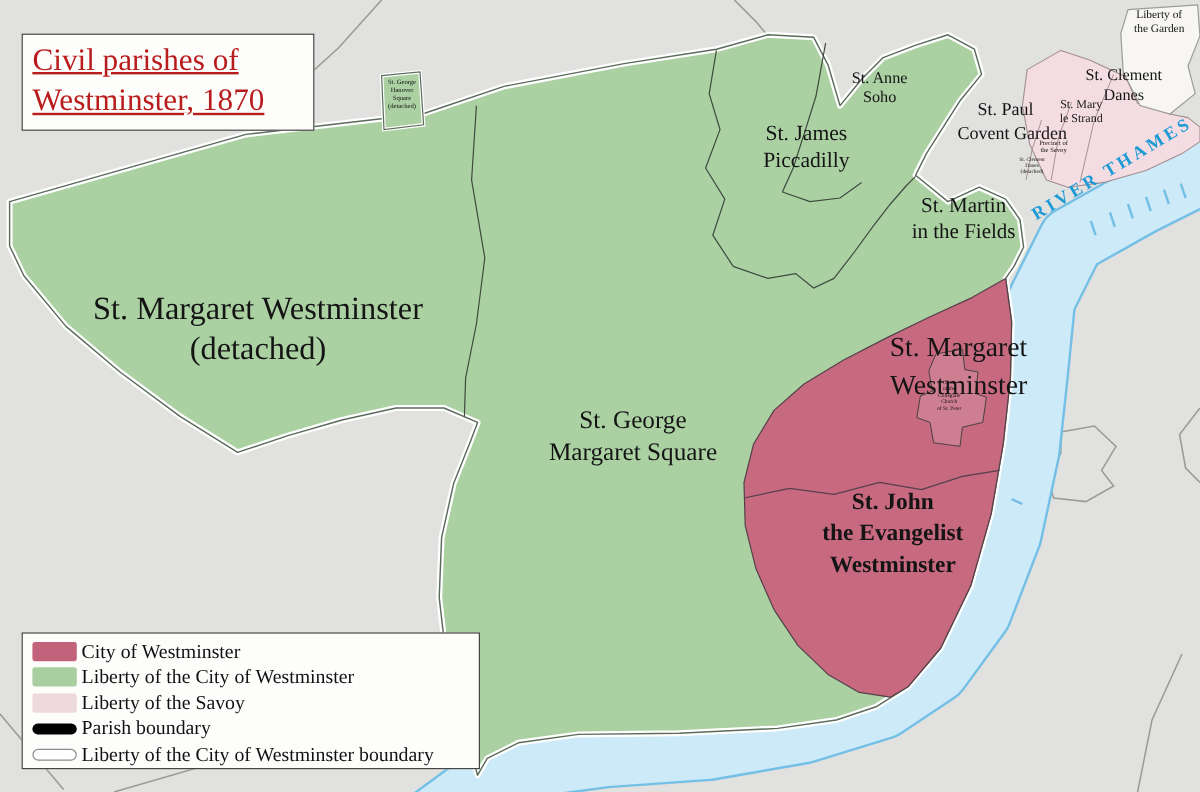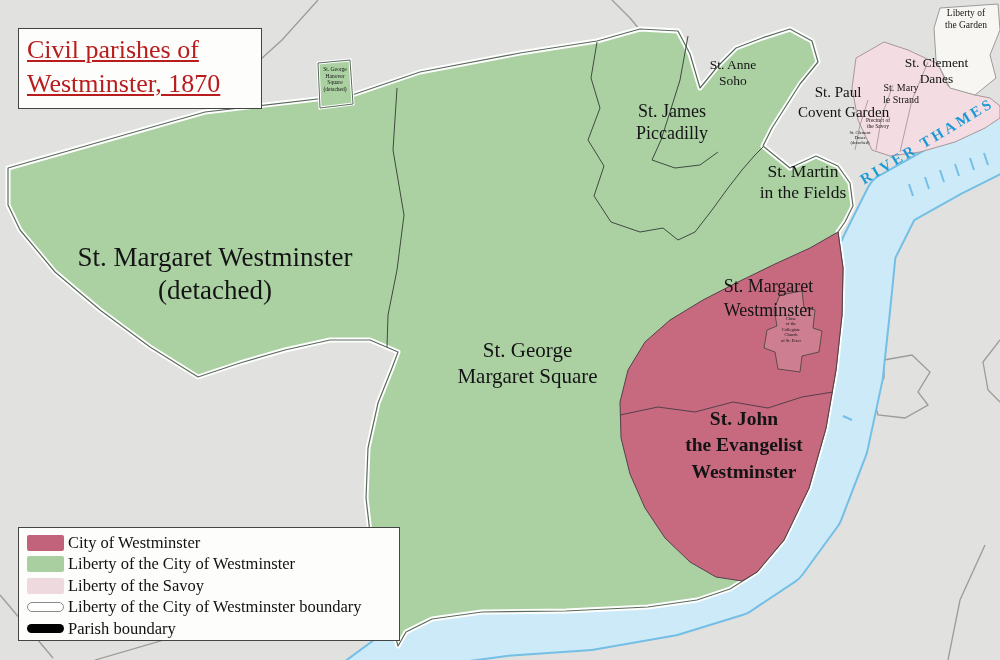--- a/index.html
+++ b/index.html
@@ -14,21 +14,21 @@
   .l-james{left:598px;top:101px;width:148px;font-size:18px;}
   .l-anne{left:688px;top:57px;width:90px;font-size:13.5px;}
   .l-martin{left:728px;top:161px;width:150px;font-size:17.5px;}
   .l-paul{left:798px;top:83px;width:80px;font-size:15px;line-height:1.3;}
   .l-clement{left:889px;top:55px;width:95px;font-size:13.5px;}
   .l-mary{left:874px;top:82px;width:54px;font-size:10px;}
   .l-rolls{left:937px;top:8px;width:58px;font-size:9.5px;}
   .l-savoy{left:857px;top:117px;width:42px;font-size:5.5px;line-height:1.15;}
   .l-clemdet{left:845px;top:130px;width:30px;font-size:4.5px;line-height:1.15;}
   .l-geodet{left:316px;top:66px;width:38px;font-size:5.5px;line-height:1.2;}
-  .l-marg{left:681px;top:274px;width:175px;font-size:18px;line-height:1.35;}
+  .l-marg{left:681px;top:274px;width:175px;font-size:23px;line-height:1.35;text-align:right;}
   .l-john{left:648px;top:406px;width:192px;font-size:19.5px;line-height:1.35;font-weight:bold;}
   .l-close{left:769px;top:316px;width:44px;font-size:4.5px;line-height:1.2;}
   .l-river{left:842px;top:132px;width:170px;font-size:15px;letter-spacing:3px;
            color:#1d9ad6;transform:rotate(-31deg);transform-origin:50% 50%;font-weight:bold;}
   
   .titlebox{position:absolute;left:18px;top:28px;width:244px;background:#fdfdfc;
             border:1px solid #444;padding:4px 8px 6px 8px;box-sizing:border-box;}
   .titlebox div{font-size:26px;line-height:1.32;text-decoration:underline;color:#b91c1c;white-space:nowrap;}
   
   .legend{position:absolute;left:18px;top:527px;width:382px;height:114px;background:#fdfdfc;
@@ -211,22 +211,22 @@
     </div>
     <div class="lrow">
       <div class="sw sw-green"></div>
       <span>Liberty of the City of Westminster</span>
     </div>
     <div class="lrow">
       <div class="sw sw-pink"></div>
       <span>Liberty of the Savoy</span>
     </div>
     <div class="lrow">
+      <div class="sw-line"></div>
+      <span>Parish boundary</span>
+    </div>
+    <div class="lrow">
       <div class="sw-outline"></div>
       <span>Liberty of the City of Westminster boundary</span>
     </div>
-    <div class="lrow">
-      <div class="sw-line"></div>
-      <span>Parish boundary</span>
-    </div>
   </div>
 
 </div>
 
 </body></html>

